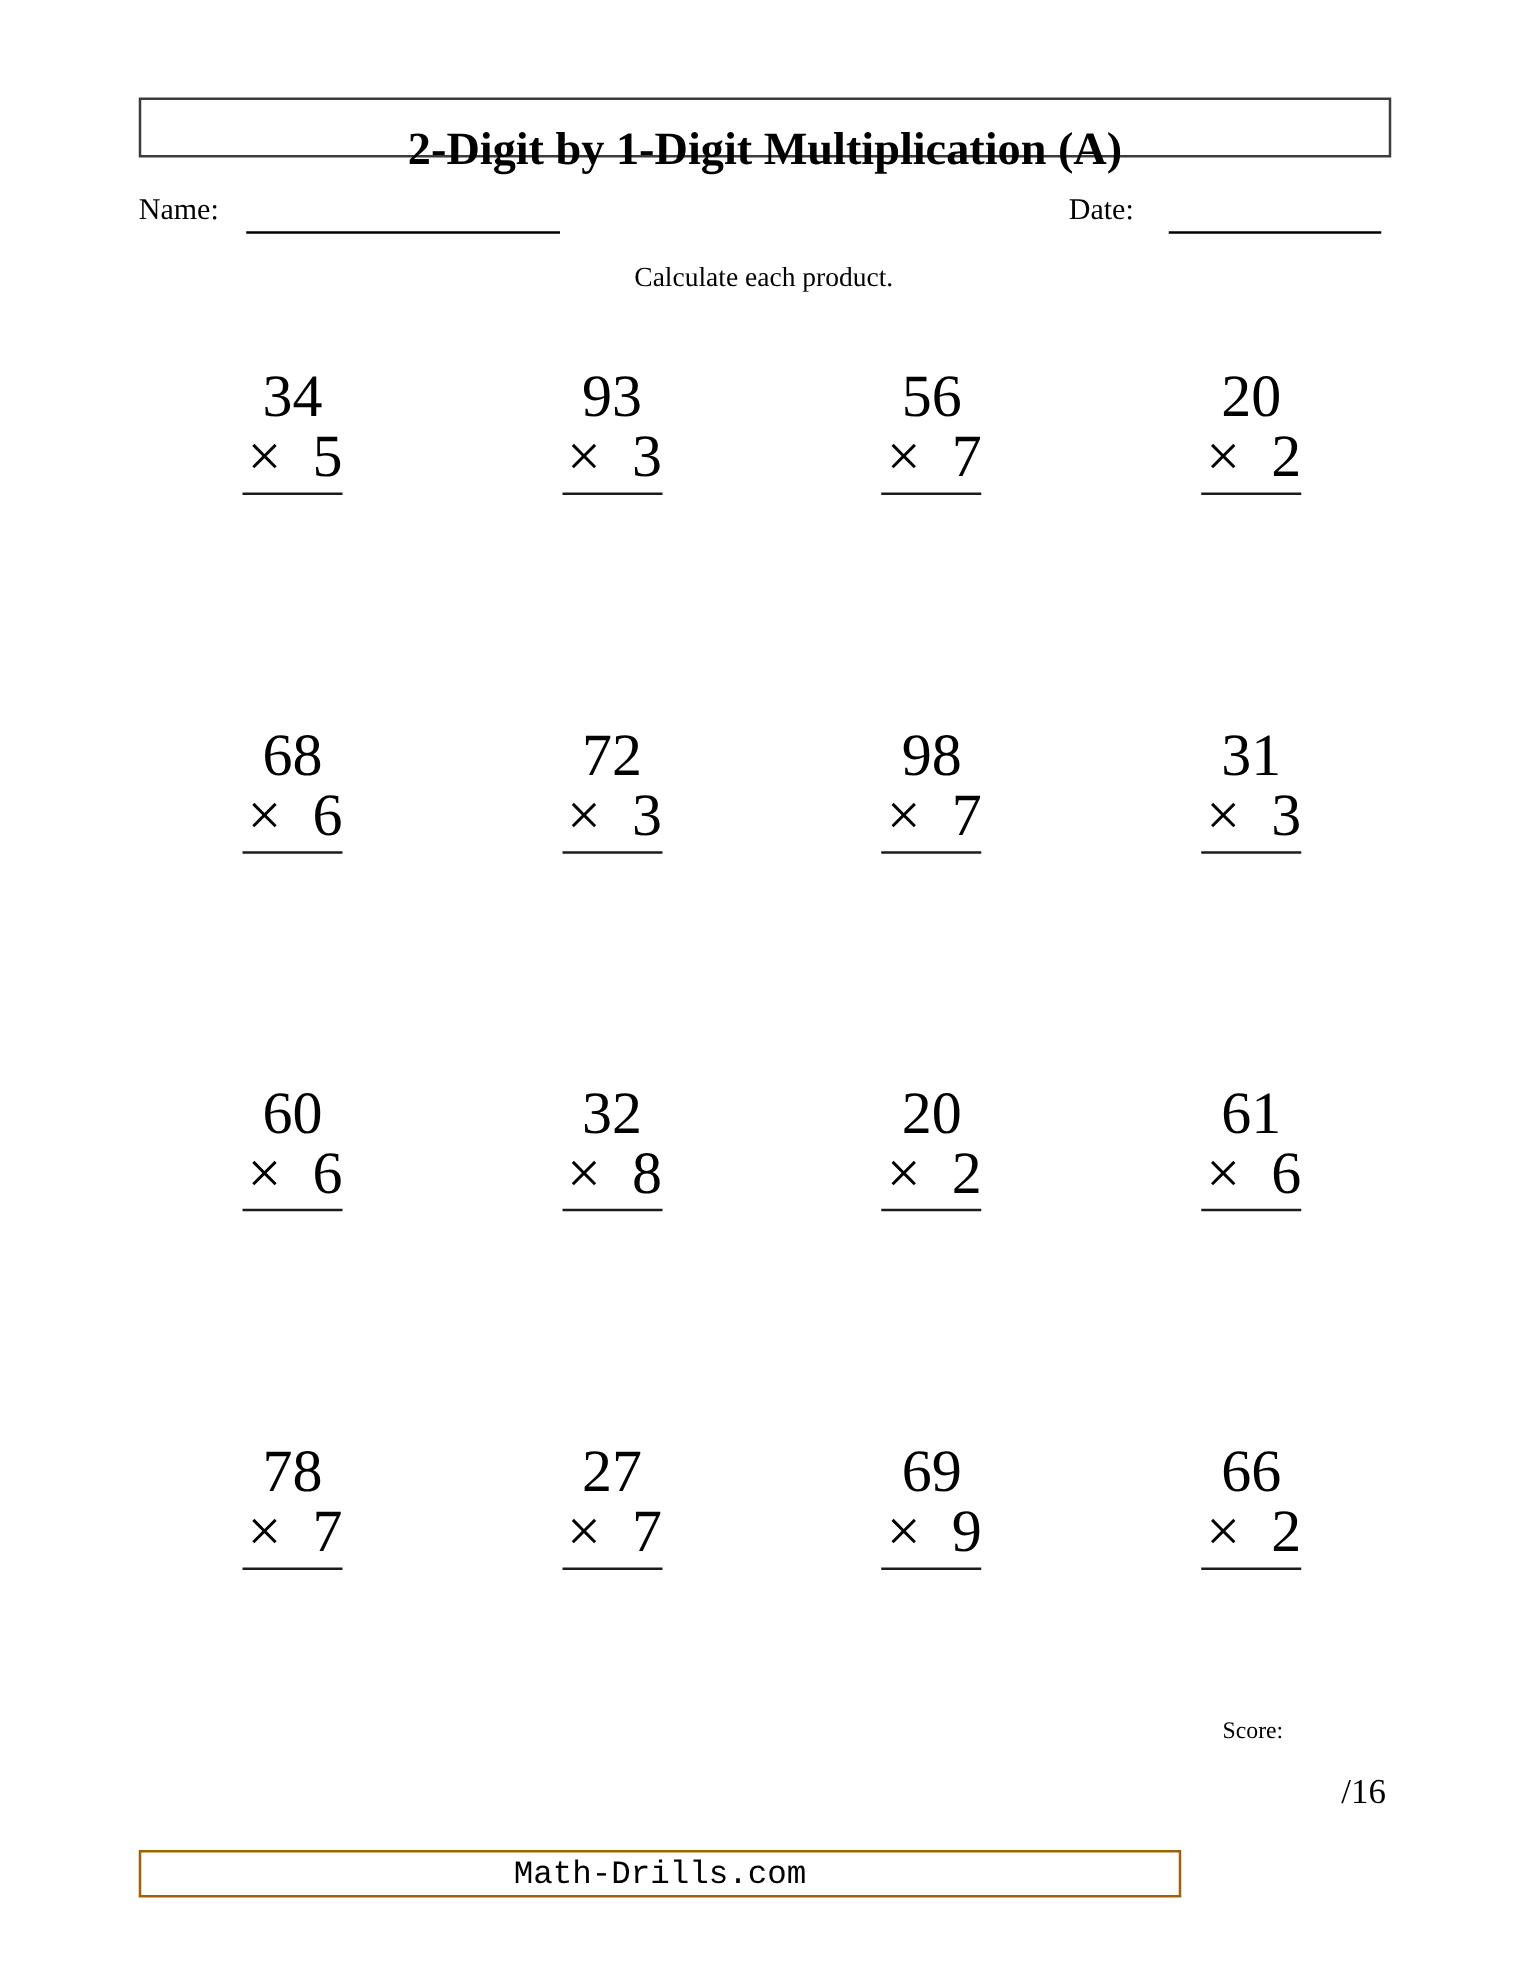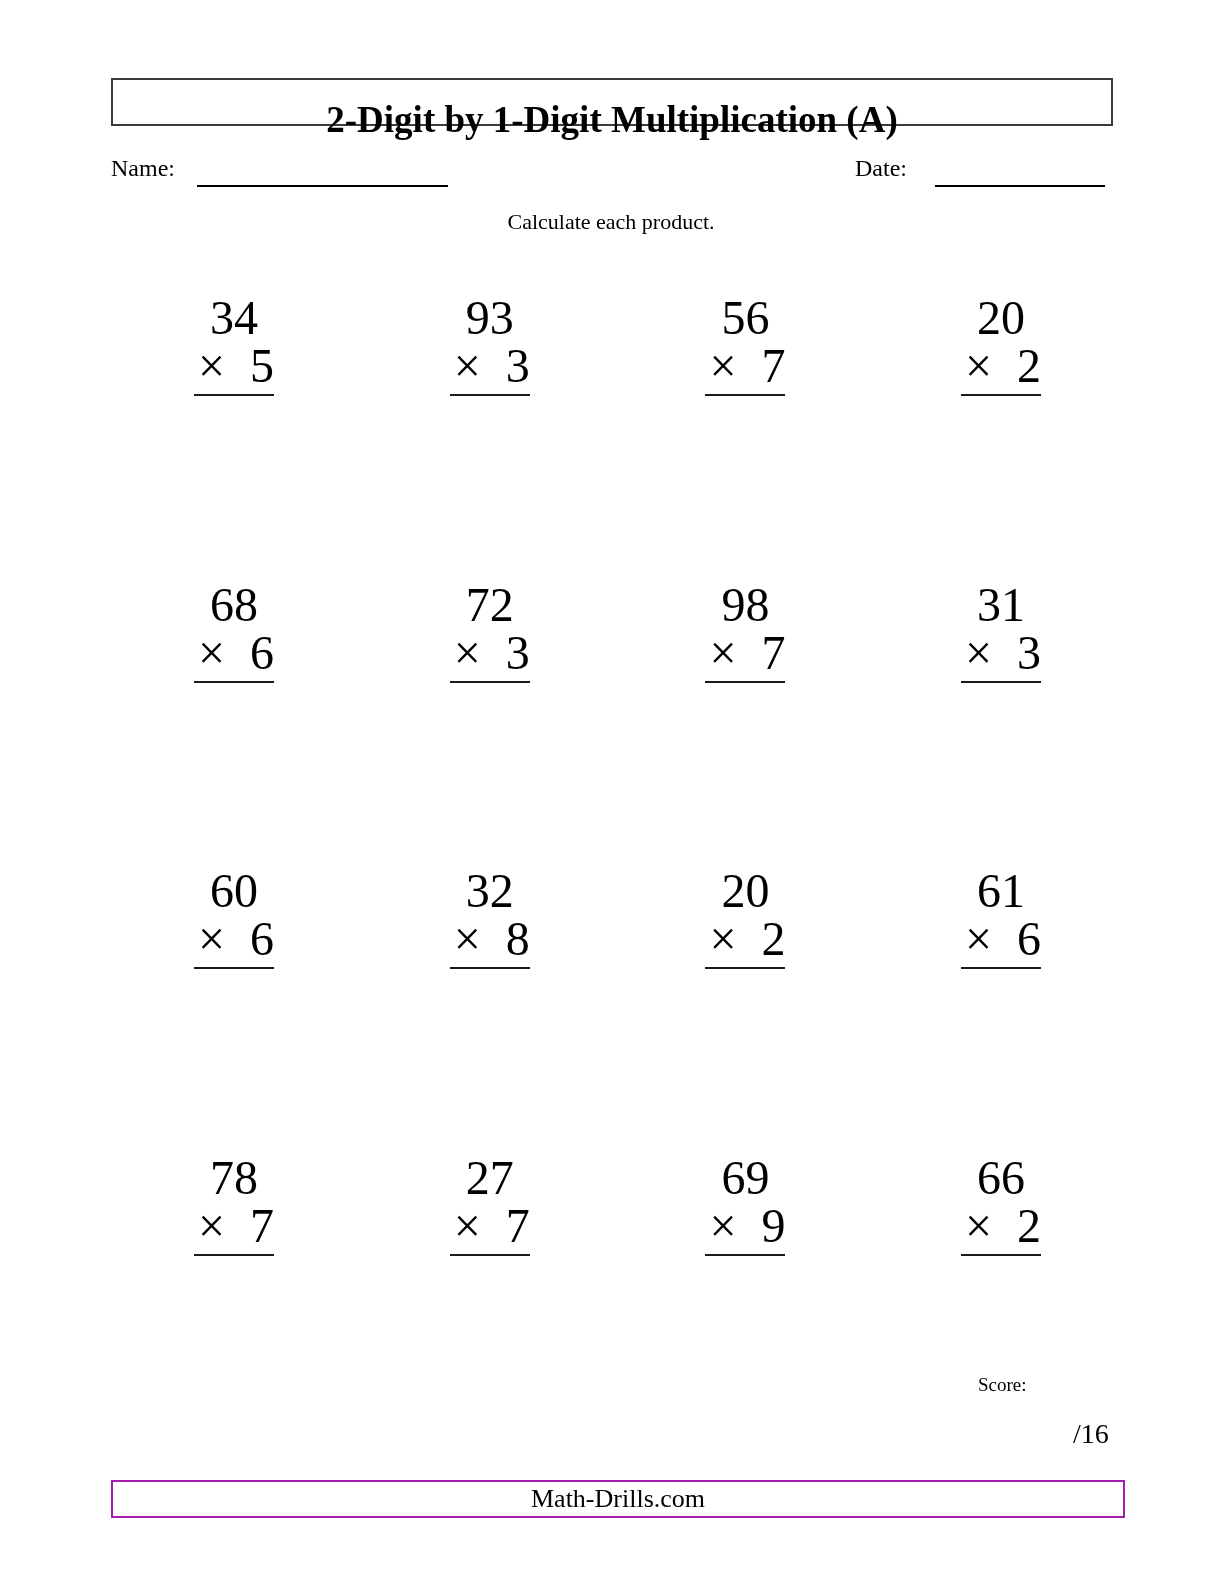--- a/index.html
+++ b/index.html
@@ -114,27 +114,28 @@
     top: 1422px;
     font-size: 28px;
     line-height: 23px;
   }
 
   
   .footer-box {
     position: absolute;
     left: 111px;
     top: 1480px;
-    width: 1014px;
+    width: 834px;
     height: 38px;
     box-sizing: border-box;
-    border: 2px solid #a21caf;
+    border: 2px solid #a16207;
     display: flex;
     align-items: center;
     justify-content: center;
+    font-family: Liberation Mono, monospace;
   }
   .footer-box .footer-text {
     font-size: 26px;
     white-space: nowrap;
   }
 </style>
 </head>
 <body>
 
 <div class="title-box">

